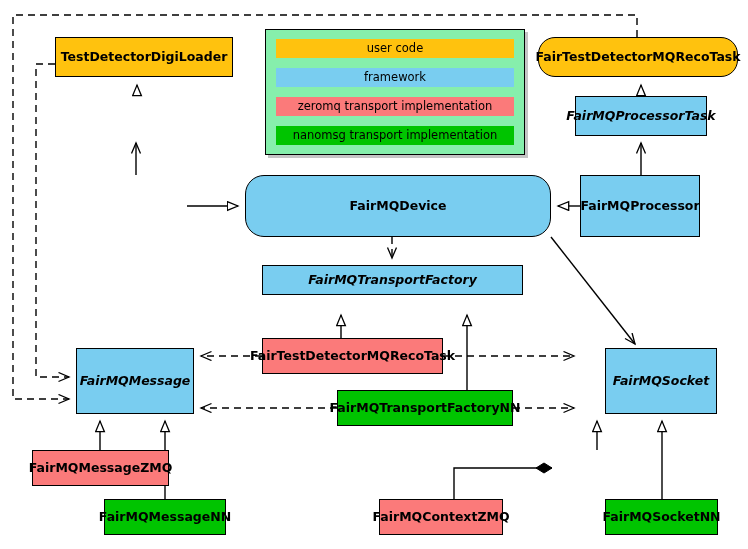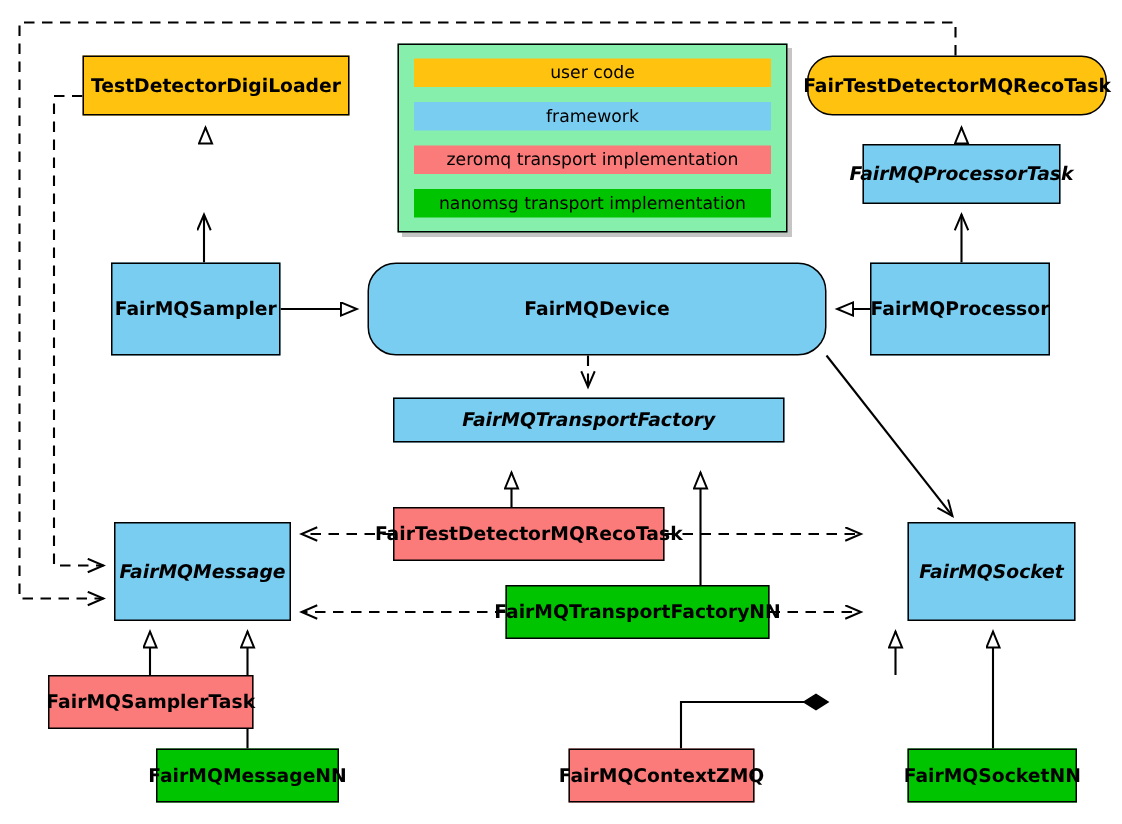--- a/index.html
+++ b/index.html
@@ -134,37 +134,36 @@
     <div class="legend-row c-nn">nanomsg transport implementation</div>
   </div>
 
   <div class="node c-user" style="left:55px;  top:37px;  width:178px; height:40px;">TestDetectorDigiLoader</div>
 
   <div class="node c-user" style="left:538px; top:37px;  width:200px; height:40px;border-radius:17px;">FairTestDetectorMQRecoTask</div>
 
 
   <div class="node c-fw abstract" style="left:575px; top:96px;  width:132px; height:40px;">FairMQProcessorTask</div>
 
-  <div class="node c-fw" style="left:74px;  top:175px; width:113px; height:62px;">FairMQSampler</div>
 
   <div class="node c-fw" style="left:245px; top:175px; width:306px; height:62px;border-radius:19px;">FairMQDevice</div>
 
   <div class="node c-fw" style="left:580px; top:175px; width:120px; height:62px;">FairMQProcessor</div>
 
   <div class="node c-fw abstract" style="left:262px; top:265px; width:261px; height:30px;">FairMQTransportFactory</div>
 
   <div class="node c-zmq" style="left:262px; top:338px; width:181px; height:36px;">FairTestDetectorMQRecoTask</div>
 
   <div class="node c-nn" style="left:337px; top:390px; width:176px; height:36px;">FairMQTransportFactoryNN</div>
 
   <div class="node c-fw abstract" style="left:76px;  top:348px; width:118px; height:66px;">FairMQMessage</div>
 
   <div class="node c-fw abstract" style="left:605px; top:348px; width:112px; height:66px;">FairMQSocket</div>
 
-  <div class="node c-zmq" style="left:32px;  top:450px; width:137px; height:36px;">FairMQSamplerTask</div>
+  <div class="node c-zmq" style="left:32px;  top:450px; width:137px; height:36px;">FairMQMessageZMQ</div>
 
   <div class="node c-nn" style="left:104px; top:499px; width:122px; height:36px;">FairMQMessageNN</div>
 
 
   <div class="node c-zmq" style="left:379px; top:499px; width:124px; height:36px;">FairMQContextZMQ</div>
 
   <div class="node c-nn" style="left:605px; top:499px; width:113px; height:36px;">FairMQSocketNN</div>
 
 </div>
 

